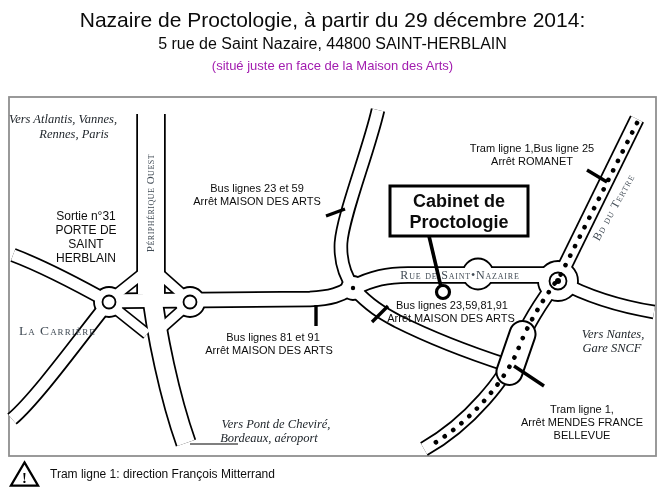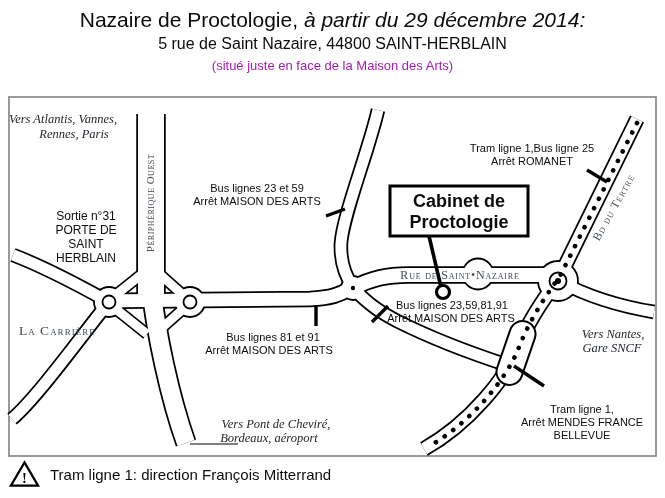--- a/index.html
+++ b/index.html
@@ -1,35 +1,35 @@
 <!DOCTYPE html>
 <html><head>
 <meta charset="utf-8">
 <style>
   html,body{margin:0;padding:0;background:#fff;}
   .page{position:relative;width:665px;height:498px;background:#fff;overflow:hidden;
         font-family:"Liberation Sans",sans-serif;color:#000;}
   .hdr{position:absolute;left:0;top:0;width:665px;text-align:center;padding-top:7px;}
   .hdr h1{margin:0;font-size:21px;font-weight:400;line-height:26px;color:#0b0b0b;}
-  .hdr h1 .it{font-style:italic;text-align:right;}
+  .hdr h1 .it{text-align:right;}
   .addr{font-size:16px;line-height:22px;color:#0b0b0b;}
   .note{font-size:13px;line-height:21px;color:#a21caf;}
   .map-svg{position:absolute;left:0;top:93px;}
   .case{stroke:#000;fill:none;stroke-linejoin:round;}
   .lane{stroke:#fff;fill:none;stroke-linejoin:round;}
   .rb{fill:#fff;stroke:#000;stroke-width:1.8;}
   .tick{stroke:#000;stroke-width:3.4;stroke-linecap:butt;}
   .lbl{font:11px "Liberation Sans",sans-serif;fill:#0d0d0d;text-anchor:middle;}
   .lbl2{font:12px "Liberation Sans",sans-serif;fill:#0d0d0d;text-anchor:middle;}
   .dir{font:italic 12.5px "Liberation Serif",serif;fill:#20262c;text-anchor:middle;}
   .road{font:12px "Liberation Serif",serif;font-variant:small-caps;letter-spacing:1px;
         fill:#414b55;text-anchor:middle;}
   .boxt{font:700 18px "Liberation Sans",sans-serif;fill:#0b0b0b;text-anchor:middle;}
   .legend{position:absolute;left:8px;top:459px;display:flex;align-items:center;gap:9px;}
-  .legend .txt{font-size:15px;color:#0d0d0d;}
+  .legend .txt{font-size:12px;color:#0d0d0d;}
 </style>
 </head>
 <body>
 
 <div class="page">
 
   <div class="hdr">
     <h1><span>Nazaire de Proctologie,</span> <span class="it">à partir du 29 décembre 2014:</span></h1>
     <div class="addr">5 rue de Saint Nazaire, 44800 SAINT-HERBLAIN</div>
     <div class="note">(situé juste en face de la Maison des Arts)</div>

